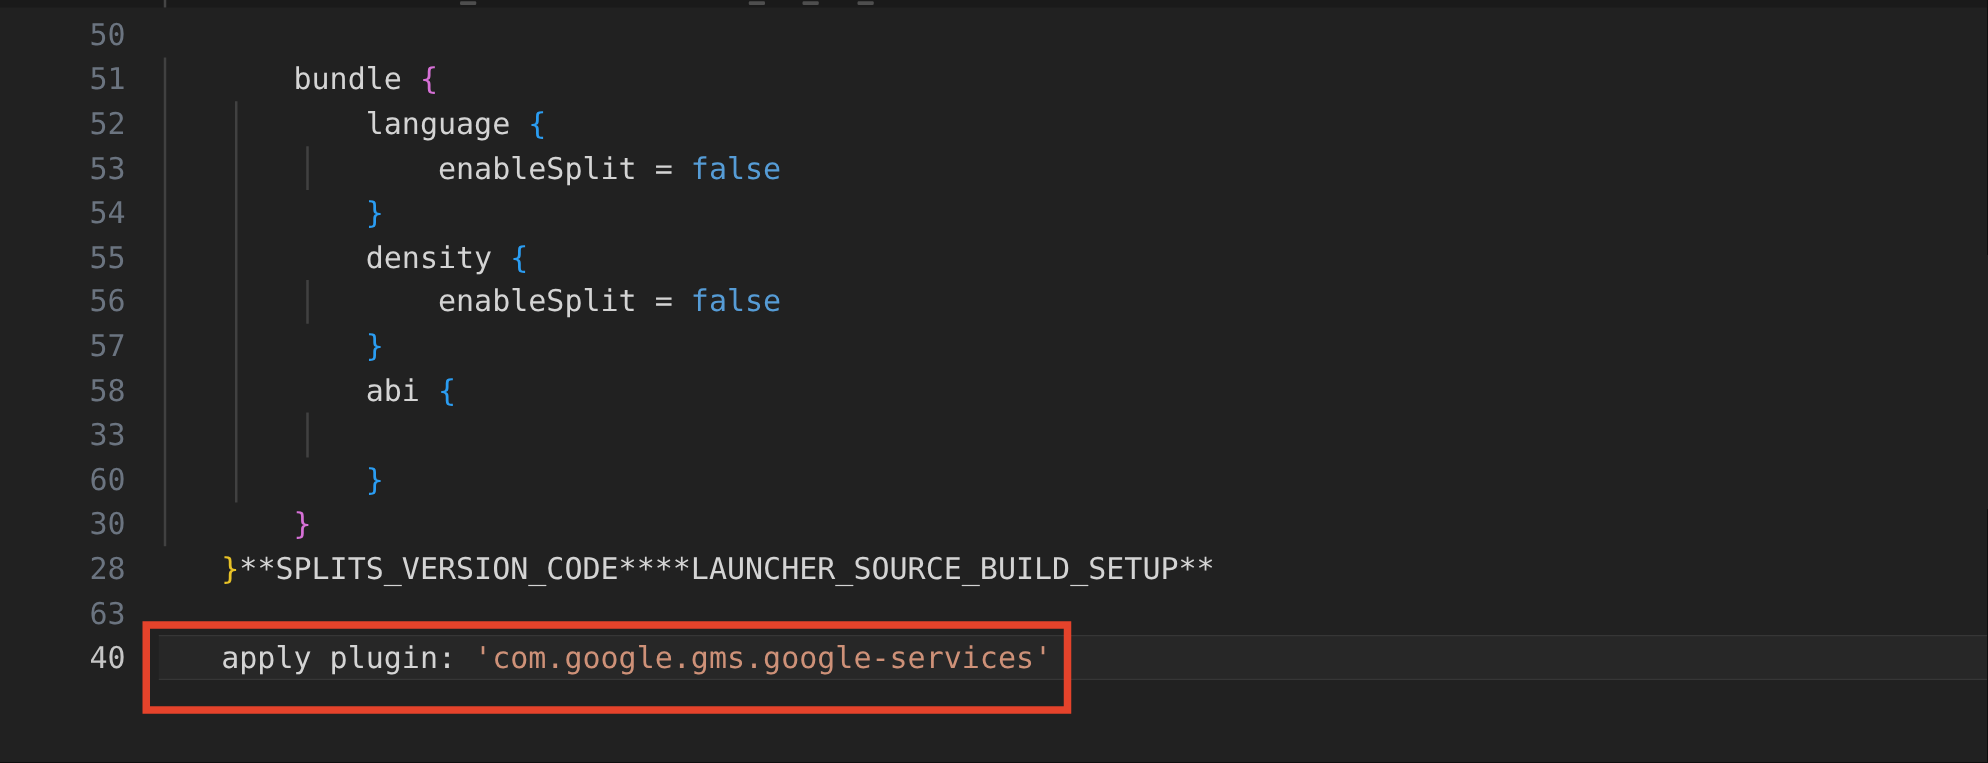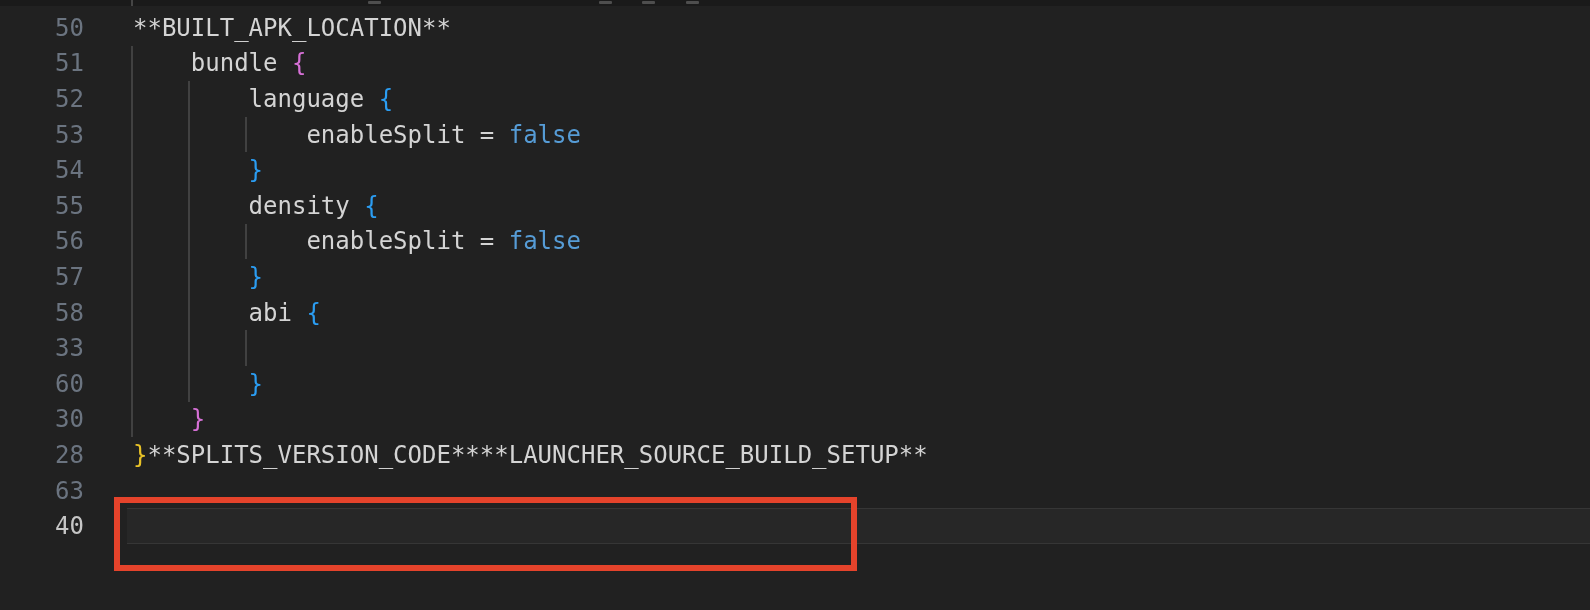--- a/index.html
+++ b/index.html
@@ -29,23 +29,24 @@
   .code-lines{
     position:absolute;left:0;top:6px;right:0;
     padding-top:4px;
     z-index:1;
   }
   .code-row{
     display:flex;height:35.6px;align-items:center;
     position:relative;
   }
   .line-number{
-    flex:0 0 84px;width:84px;text-align:right;
+    flex:0 0 84px;width:84px;text-align:center;
     color:var(--c-line_number,#6b7480);
     user-select:none;
+    margin-left:44px;
   }
   .line-number.active{color:var(--c-active_line_number,#c6c6c6);}
   .code-text{
     white-space:pre;padding-left:49px;
   }
   .tok{white-space:pre;}
   .tok-fg{color:var(--c-fg,#d4d4d4);}
   .tok-magenta{color:var(--c-bracket_magenta,#d670d6);}
   .tok-blue_bracket{color:var(--c-bracket_blue,#2b9df2);}
   .tok-gold{color:var(--c-bracket_gold,#e8c227);}
@@ -92,21 +93,20 @@
 
   <div class="indent-guide" style="left:131px;top:45.6px;height:391.6px"></div>
   <div class="indent-guide" style="left:188px;top:81.2px;height:320.4px"></div>
   <div class="indent-guide" style="left:245px;top:116.8px;height:35.6px"></div>
   <div class="indent-guide" style="left:245px;top:223.6px;height:35.6px"></div>
   <div class="indent-guide" style="left:245px;top:330.4px;height:35.6px"></div>
 
   <div class="code-lines" id="code-lines">
       <div class="code-row">
         <div class="line-number">50</div>
-        <div class="code-text"><span class="tok tok-fg">**BUILT_APK_LOCATION**</span></div>
       </div>
       <div class="code-row">
         <div class="line-number">51</div>
         <div class="code-text"><span class="tok tok-fg">    bundle </span><span class="tok tok-magenta">{</span></div>
       </div>
       <div class="code-row">
         <div class="line-number">52</div>
         <div class="code-text"><span class="tok tok-fg">        language </span><span class="tok tok-blue_bracket">{</span></div>
       </div>
       <div class="code-row">
@@ -147,18 +147,19 @@
       <div class="code-row">
         <div class="line-number">28</div>
         <div class="code-text"><span class="tok tok-gold">}</span><span class="tok tok-fg">**SPLITS_VERSION_CODE****LAUNCHER_SOURCE_BUILD_SETUP**</span></div>
       </div>
       <div class="code-row">
         <div class="line-number">63</div>
         <div class="code-text"></div>
       </div>
       <div class="code-row">
         <div class="line-number active">40</div>
+        <div class="code-text"><span class="tok tok-fg">apply plugin: </span><span class="tok tok-string">'com.google.gms.google-services'</span></div>
       </div>
     </div>
 
   <div class="annotation-box"></div>
 
 </div>
 
 </body></html>

